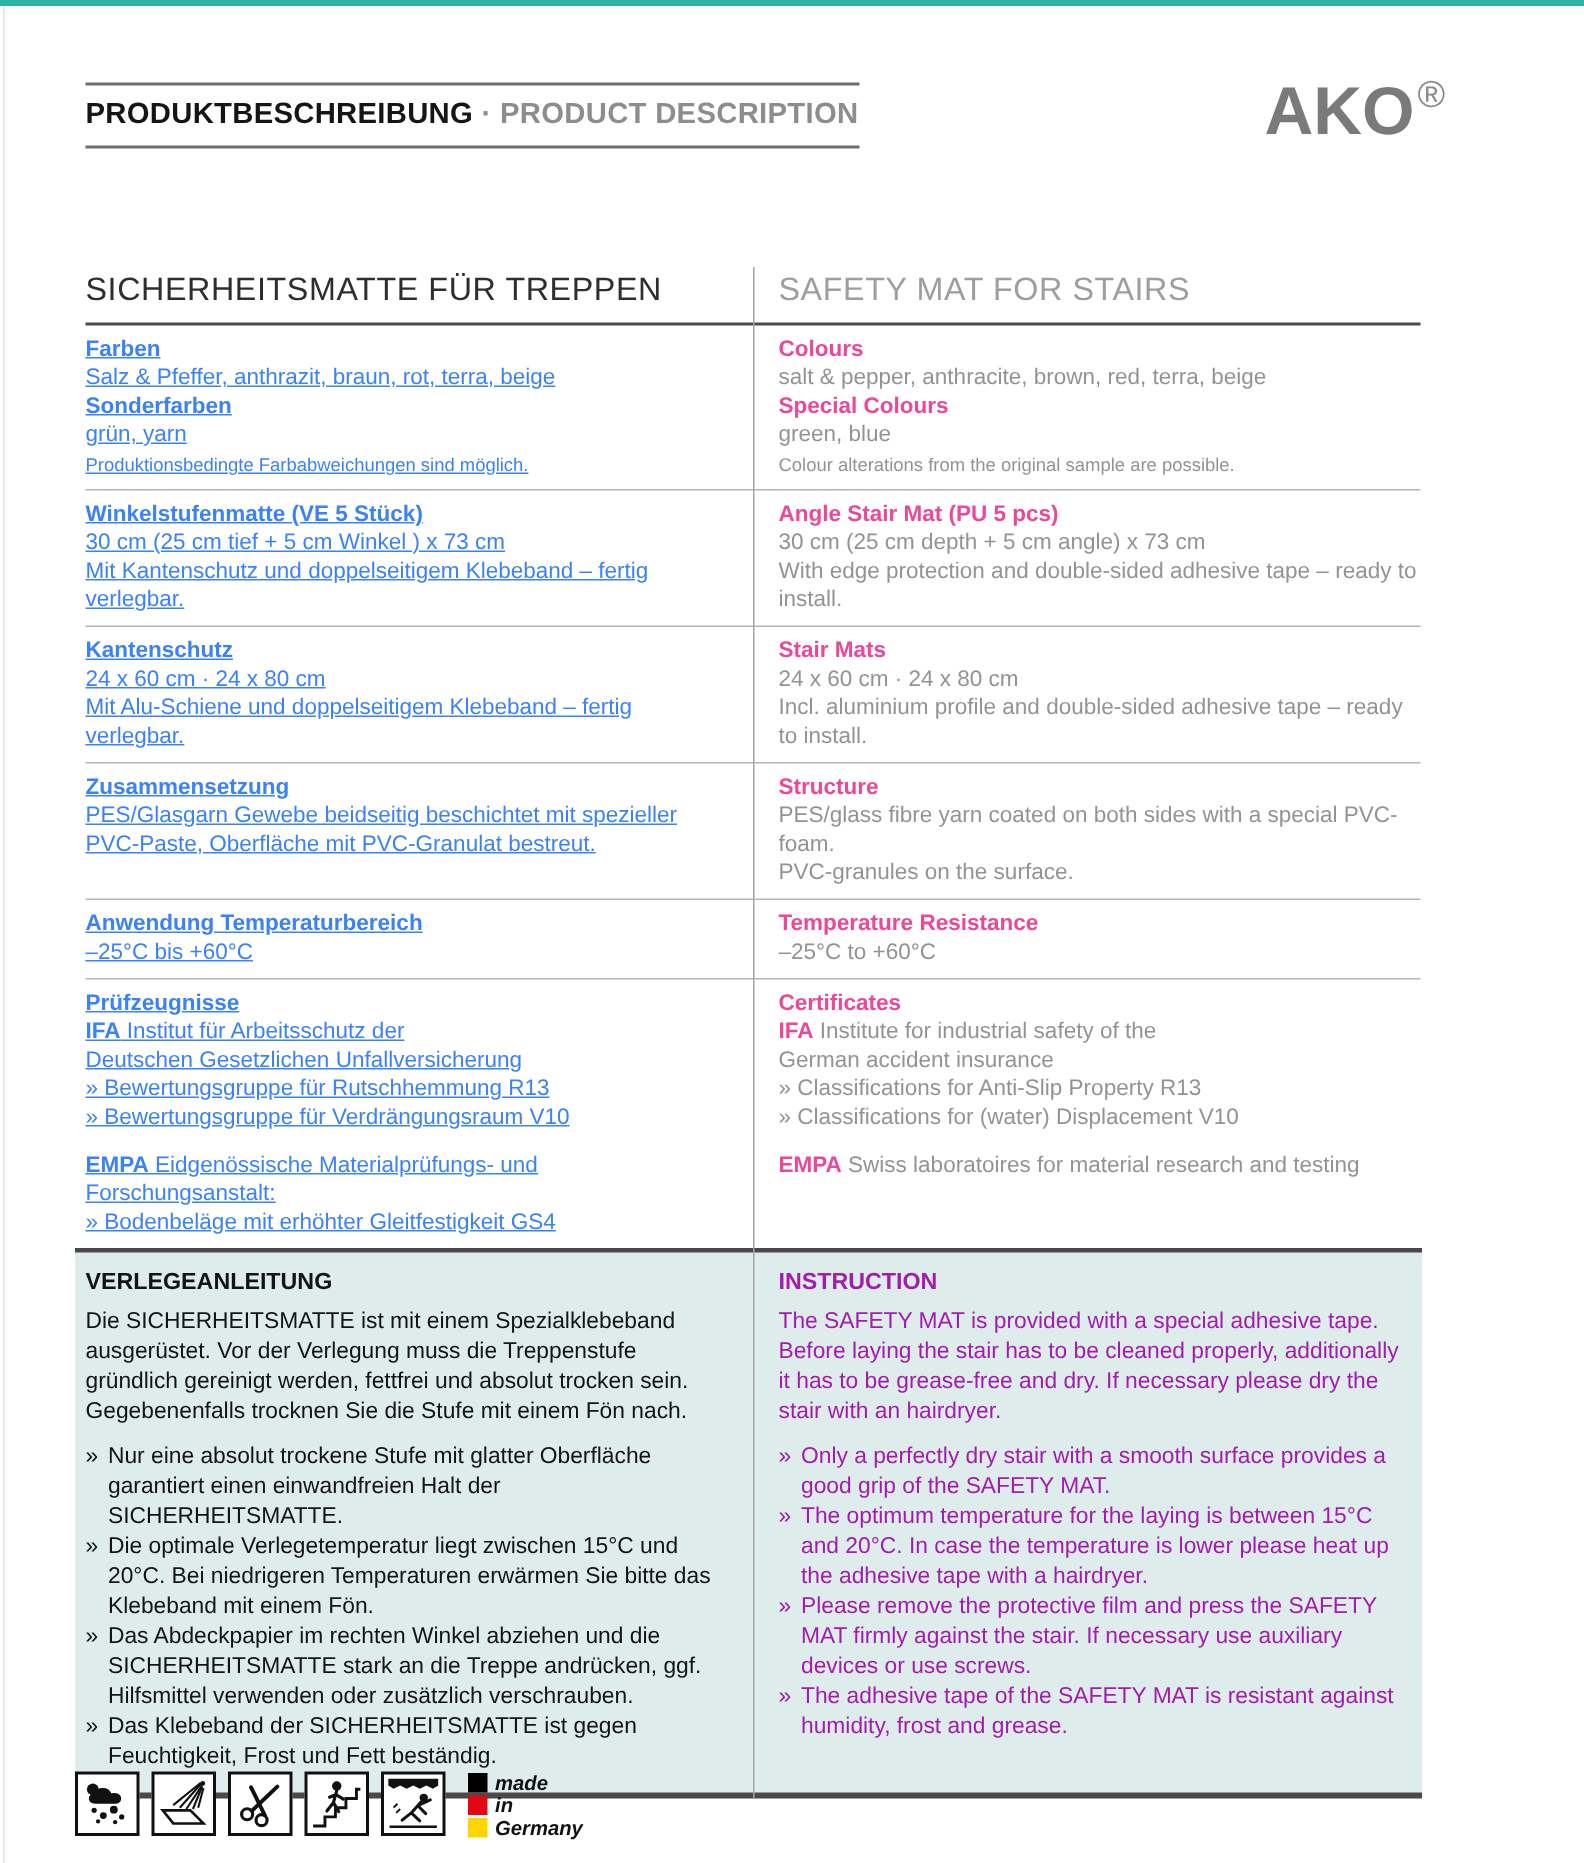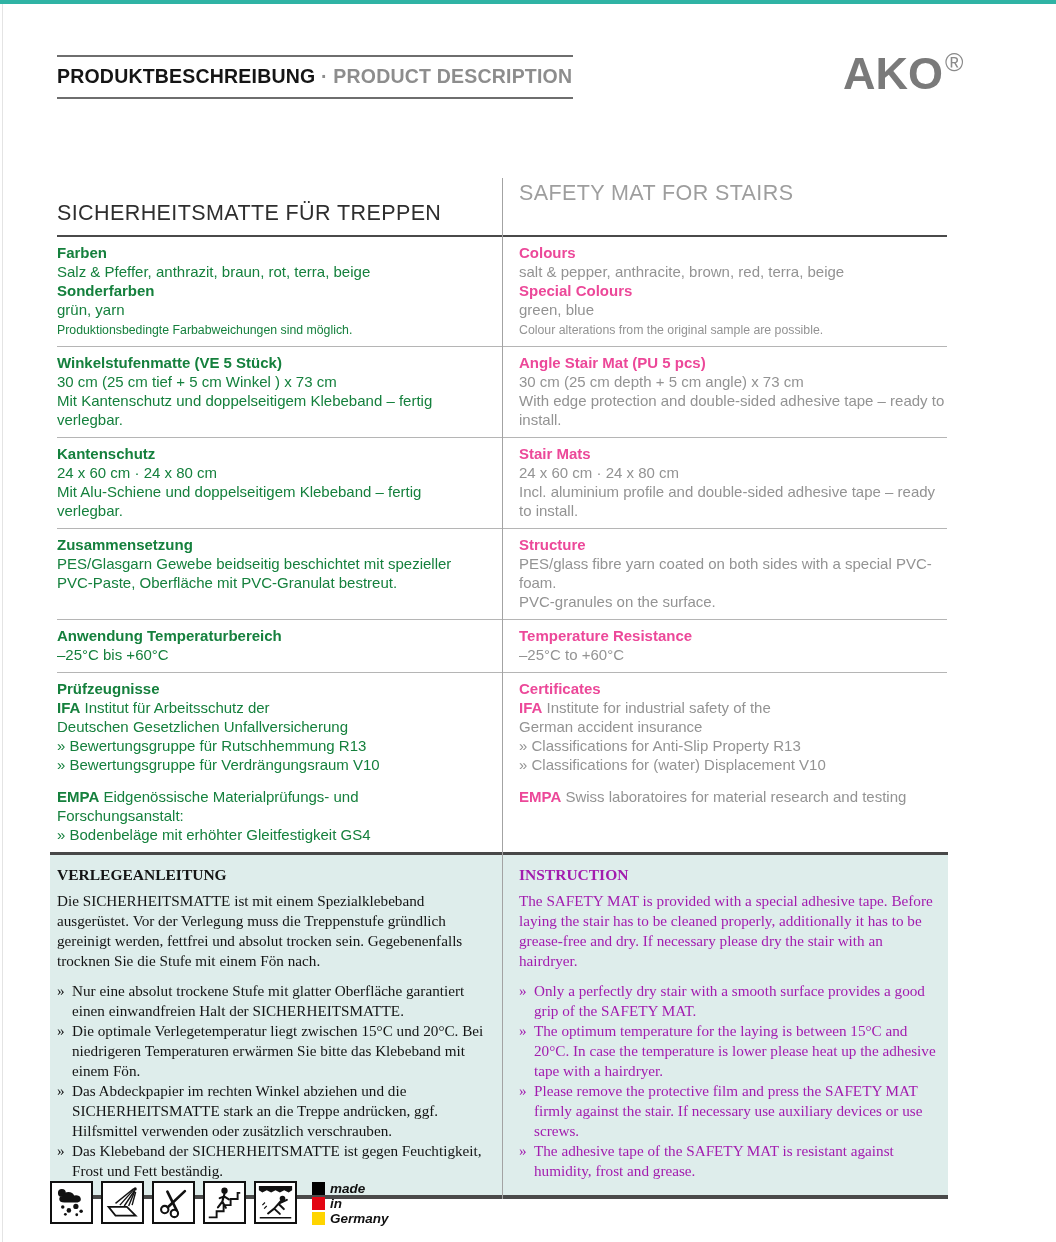--- a/index.html
+++ b/index.html
@@ -16,36 +16,36 @@
        padding:8px 2px 9px 0;font-size:19.5px;font-weight:bold;letter-spacing:.2px;white-space:nowrap;}
   .hdr .de{color:#151515;}
   .hdr .dot,.hdr .en{color:#8d8d8d;}
   .logo{position:absolute;left:843px;top:51px;color:#7a7a7a;font-weight:bold;font-size:45px;line-height:1;letter-spacing:0;}
   .logo .reg{font-size:25px;font-weight:normal;color:#8a8a8a;position:relative;top:-18px;left:2px;}
 
   
   .content{position:absolute;left:57px;top:178px;width:890px;}
   .divider{position:absolute;left:445px;top:0;bottom:0;width:1px;background:#a3a3a3;z-index:3;}
   .titles{display:grid;grid-template-columns:445px 1fr;padding:3px 0 9px;border-bottom:2px solid #4a4a4a;}
-  .titles .tde{font-size:21.5px;color:#2e2e2e;letter-spacing:.4px;font-weight:400;margin-top:20px;}
+  .titles .tde{font-size:21.5px;color:#2e2e2e;letter-spacing:.4px;font-weight:400;}
   .titles .ten{font-size:21.5px;color:#9e9e9e;padding-left:17px;letter-spacing:.4px;font-weight:400;}
   .t-row{display:grid;grid-template-columns:445px 1fr;border-bottom:1px solid #b5b5b5;padding:6px 0 8px;}
   .t-row.last{border-bottom:none;}
-  .cde{color:#15803d;padding-right:14px;}
+  .cde{color:#3b82f6;padding-right:14px;text-decoration:underline;}
   .cen{color:#939393;padding-left:17px;padding-right:2px;}
   .cen b{color:#ec4899;}
   .ln{font-size:15px;line-height:19px;}
   .ln.small{font-size:12.3px;line-height:15px;padding-top:4px;}
   .ln.sp{height:13px;}
   .ln.bt{padding-left:15px;text-indent:-15px;}
 
   
   .instr{position:relative;margin-left:-7px;width:898px;box-sizing:border-box;
          border-top:3px solid #484848;border-bottom:4px solid #4a4a4a;
-         display:grid;grid-template-columns:452px 1fr;padding:6px 0 12px;font-family:Liberation Serif, serif;}
+         display:grid;grid-template-columns:452px 1fr;padding:6px 0 12px;}
   .ins-de{padding:2px 13px 2px 7px;color:#141414;}
   .ins-en{padding:2px 4px 2px 5px;color:#a21caf;margin-left:12px;}
   .ins-t{font-weight:bold;font-size:15.5px;margin:3px 0 7px;}
   .ins-p{font-size:15.2px;line-height:20px;margin:0 0 10px;}
   .ib{font-size:15.2px;line-height:20px;display:flex;}
   .ib .mk{flex:0 0 15px;}
 
   
   .footer{position:absolute;left:50px;top:1181px;display:flex;align-items:flex-start;}
   .picto{width:39px;height:39px;border:2px solid #101010;margin-right:8px;background:#fff;

